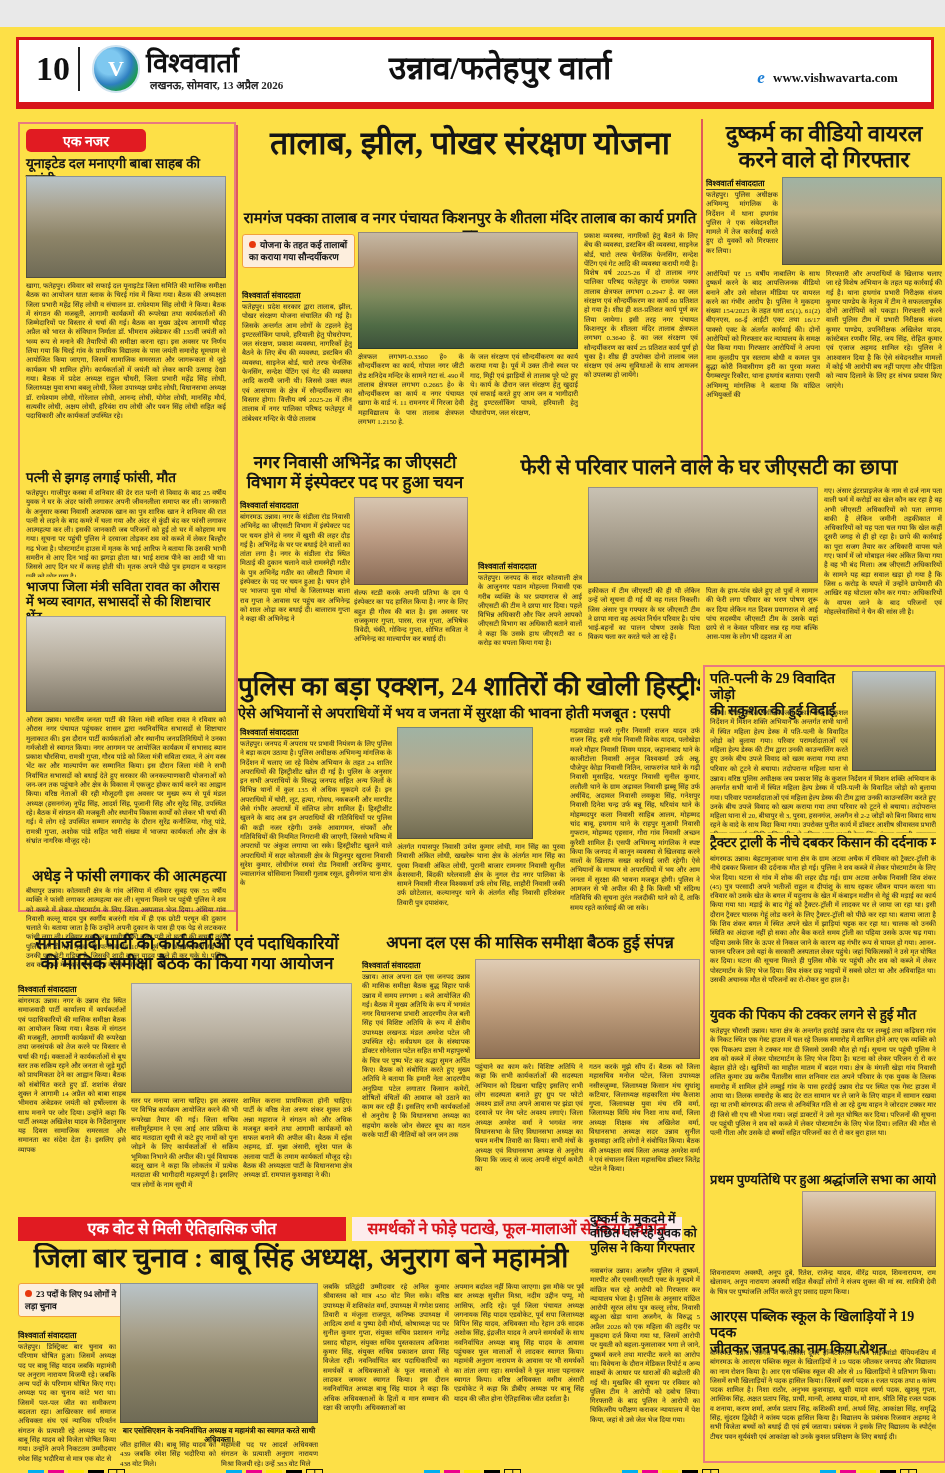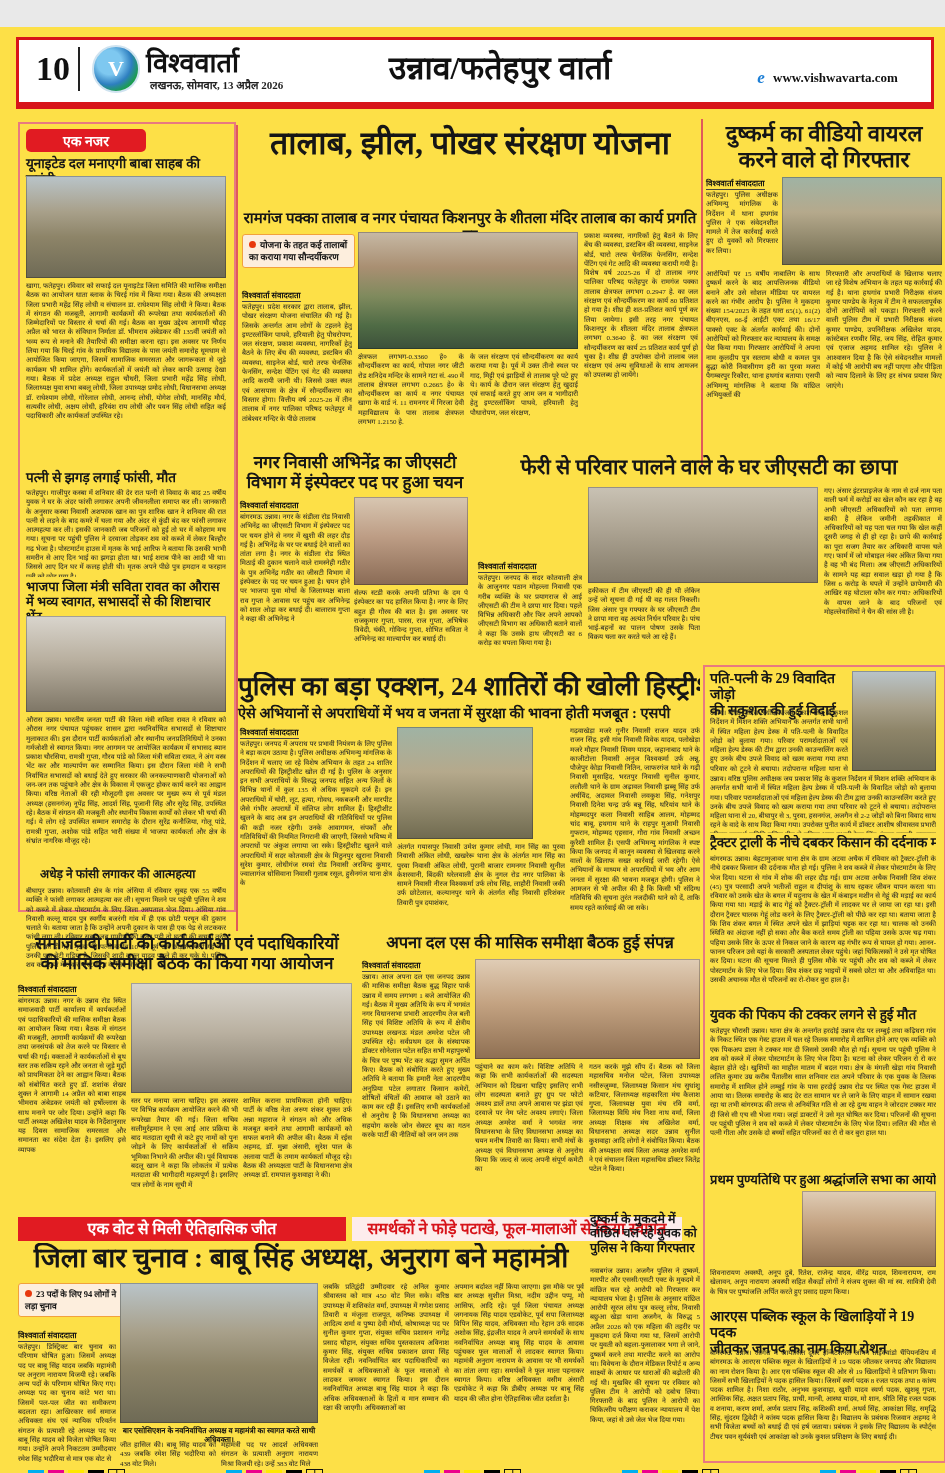--- a/index.html
+++ b/index.html
@@ -70,21 +70,21 @@
   <div class="abs redbox" style="left:18px;top:95px;width:214px;height:786px;">
     <div class="badge" style="position:absolute;left:6px;top:5px;width:120px;">एक नजर</div>
     <div class="h-l" style="position:absolute;left:6px;top:32px;width:200px;font-size:13.5px;">यूनाइटेड दल मनाएगी बाबा साहब की जयंती</div>
     <div class="abs ph ph-crowd" style="left:6px;top:52px;width:200px;height:102px;"></div>
     <div class="abs body" style="left:6px;top:158px;width:200px;height:186px;">खागा, फतेहपुर। रविवार को सफाई दल यूनाइटेड जिला समिति की मासिक समीक्षा बैठक का आयोजन धाता ब्लाक के चिरई गांव में किया गया। बैठक की अध्यक्षता जिला प्रभारी महेंद्र सिंह लोधी व संचालन डा. राधेश्याम सिंह लोधी ने किया। बैठक में संगठन की मजबूती, आगामी कार्यक्रमों की रूपरेखा तथा कार्यकर्ताओं की जिम्मेदारियों पर विस्तार से चर्चा की गई। बैठक का मुख्य उद्देश्य आगामी चौदह अप्रैल को भारत के संविधान निर्माता डॉ. भीमराव अंबेडकर की 135वीं जयंती को भव्य रूप से मनाने की तैयारियों की समीक्षा करना रहा। इस अवसर पर निर्णय लिया गया कि चिरई गांव के प्राथमिक विद्यालय के पास जयंती समारोह धूमधाम से आयोजित किया जाएगा, जिसमें सामाजिक समरसता और जागरूकता से जुड़े कार्यक्रम भी शामिल होंगे। कार्यकर्ताओं में जयंती को लेकर काफी उत्साह देखा गया। बैठक में प्रदेश अध्यक्ष राहुल चौधरी, जिला प्रभारी महेंद्र सिंह लोधी, जिलाध्यक्ष युवा सभा बबलू लोधी, जिला उपाध्यक्ष प्रमोद लोधी, विधानसभा अध्यक्ष डॉ. राधेश्याम लोधी, गोरेलाल लोधी, आनन्द लोधी, योगेश लोधी, मानसिंह मौर्य, सत्यवीर लोधी, अक्षय लोधी, हरिवंश राय लोधी और पवन सिंह लोधी सहित कई पदाधिकारी और कार्यकर्ता उपस्थित रहे।</div>
     <div class="h-l" style="position:absolute;left:6px;top:346px;width:200px;font-size:13.5px;">पत्नी से झगड़ लगाई फांसी, मौत</div>
     <div class="abs body" style="left:6px;top:365px;width:200px;height:88px;">फतेहपुर। गाजीपुर कस्बा में शनिवार की देर रात पत्नी से विवाद के बाद 25 वर्षीय युवक ने घर के अंदर फांसी लगाकर अपनी जीवनलीला समाप्त कर ली। जानकारी के अनुसार कस्बा निवासी अशफाक खान का पुत्र शारिक खान ने शनिवार की रात पत्नी से लड़ने के बाद कमरे में चला गया और अंदर से कुंडी बंद कर फांसी लगाकर आत्महत्या कर ली। इसकी जानकारी जब परिजनों को हुई तो घर में कोहराम मच गया। सूचना पर पहुंची पुलिस ने दरवाजा तोड़कर शव को कब्जे में लेकर बिल्हौर गढ़ भेजा है। पोस्टमार्टम हाउस में मृतक के भाई आरिफ ने बताया कि उसकी भाभी समरीन से आए दिन भाई का झगड़ा होता था। भाई शराब पीने का आदी भी था। जिससे आए दिन घर में कलह होती थी। मृतक अपने पीछे पुत्र हमदान व फरहान पुत्री को छोड़ गया है।</div>
     <div class="h-l" style="position:absolute;left:6px;top:456px;width:200px;font-size:13px;">भाजपा जिला मंत्री सविता रावत का औरास में भव्य स्वागत, सभासदों से की शिष्टाचार भेंट</div>
     <div class="abs ph ph-meet" style="left:6px;top:492px;width:200px;height:96px;"></div>
     <div class="abs body" style="left:6px;top:592px;width:200px;height:150px;">औरास उन्नाव। भारतीय जनता पार्टी की जिला मंत्री सविता रावत ने रविवार को औरास नगर पंचायत पहुंचकर शासन द्वारा नवनिर्वाचित सभासदों से शिष्टाचार मुलाकात की। इस दौरान पार्टी कार्यकर्ताओं और स्थानीय जनप्रतिनिधियों ने उनका गर्मजोशी से स्वागत किया। नगर आगमन पर आयोजित कार्यक्रम में सभासद ब्यान प्रकाश चौरसिया, रामश्री गुप्ता, गौरव पांडे को जिला मंत्री सविता रावत, ने अंग वस्त्र भेंट कर और माल्यार्पण कर सम्मानित किया। इस दौरान जिला मंत्री ने सभी निर्वाचित सभासदों को बधाई देते हुए सरकार की जनकल्याणकारी योजनाओं को जन-जन तक पहुंचाने और क्षेत्र के विकास में एकजुट होकर कार्य करने का आह्वान किया। वरिष्ठ नेताओं की रही मौजूदगी इस अवसर पर मुख्य रूप से पूर्व मंडल अध्यक्ष (हसनगंज) नूपेंद्र सिंह, आदर्श सिंह, पूजानी सिंह और सुरेंद्र सिंह, उपस्थित रहे। बैठक में संगठन की मजबूती और स्थानीय विकास कार्यों को लेकर भी चर्चा की गई। ये लोग रहे उपस्थित सम्मान समारोह के दौरान सुरेंद्र कनौजिया, गोलू पांडे, रामश्री गुप्ता, अशोक पांडे सहित भारी संख्या में भाजपा कार्यकर्ता और क्षेत्र के संभ्रांत नागरिक मौजूद रहे।</div>
-    <div class="h-l" style="position:absolute;left:20px;top:744px;width:200px;font-size:12px;">अधेड़ ने फांसी लगाकर की आत्महत्या</div>
+    <div class="h-l" style="position:absolute;left:12px;top:744px;width:200px;font-size:15px;">अधेड़ ने फांसी लगाकर की आत्महत्या</div>
     <div class="abs body" style="left:6px;top:763px;width:200px;height:98px;">बीघापुर उन्नाव। कोतवाली क्षेत्र के गांव अंसिया में रविवार सुबह एक 55 वर्षीय व्यक्ति ने फांसी लगाकर आत्महत्या कर ली। सूचना मिलने पर पहुंची पुलिस ने शव को कब्जे में लेकर पोस्टमार्टम के लिए जिला अस्पताल भेज दिया। अंसिया गांव निवासी कल्लू यादव पुत्र स्वर्गीय बजरंगी गांव में ही एक छोटी परचून की दुकान चलाते थे। बताया जाता है कि उन्होंने अपनी दुकान के पास ही एक पेड़ से लटककर फांसी लगा ली। रविवार सुबह जब ग्रामीणों की नजर पड़ी तो घटना की सूचना तुरंत पुलिस को दी गई। मृतक की पत्नी करीब 10 वर्ष पूर्व उसे छोड़कर चली गई थी। उनकी एक बेटी गुड़िया है, जिसकी शादी कल्लू यादव पहले ही कर चुके थे। पुलिस शव को कब्जे में लेकर पोस्टमार्टम के लिए भेजा है।</div>
   </div>
 
   <div class="abs vrule-red" style="left:236px;top:98px;height:806px;"></div>
   <div class="abs vrule-red" style="left:701px;top:92px;height:346px;"></div>
 
   <div class="abs h-xl" style="left:240px;top:98px;width:460px;font-size:32px;">
     <div>तालाब, झील, पोखर संरक्षण योजना</div>
   </div>
   <div class="abs h-l" style="left:240px;top:183px;width:460px;font-size:15px;text-align:center;">रामगंज पक्का तालाब व नगर पंचायत किशनपुर के शीतला मंदिर तालाब का कार्य प्रगति पर</div>
@@ -113,20 +113,21 @@
   <div class="abs byline" style="left:240px;top:472px;">विश्ववार्ता संवाददाता</div>
   <div class="abs body" style="left:240px;top:486px;width:110px;height:152px;">बांगरमऊ उन्नाव। नगर के संडीला रोड निवासी अभिनेंद्र का जीएसटी विभाग में इंस्पेक्टर पद पर चयन होने से नगर में खुशी की लहर दौड़ गई है। अभिनेंद्र के घर पर बधाई देने वालों का तांता लगा है। नगर के संडीला रोड स्थित मिठाई की दुकान चलाने वाले रामस्नेही गठीर के पुत्र अभिनेंद्र गठीर का जीसटी विभाग में इंस्पेक्टर के पद पर चयन हुआ है। चयन होने पर भाजपा युवा मोर्चा के जिलाध्यक्ष बाला राव गुप्ता ने आवास पर पहुंच कर अभिनेन्द्र को शाल ओढ़ा कर बधाई दी। बालाराव गुप्ता ने कहा की अभिनेन्द्र ने</div>
   <div class="abs ph ph-men" style="left:354px;top:470px;width:114px;height:88px;"></div>
   <div class="abs body" style="left:354px;top:562px;width:114px;height:76px;">सेल्फ स्टडी करके अपनी प्रतिभा के दम पे इंस्पेक्टर का पद हासिल किया है। नगर के लिए बहुत ही गौरव की बात है। इस अवसर पर राजकुमार गुप्ता, पारस, राज गुप्ता, अभिषेक त्रिवेदी, चंकी, गोविन्द गुप्ता, शोभित सविता ने अभिनेन्द्र का माल्यार्पण कर बधाई दी।</div>
 
   <div class="abs h-l" style="left:476px;top:428px;width:466px;font-size:21px;text-align:center;white-space:nowrap;overflow:hidden;">फेरी से परिवार पालने वाले के घर जीएसटी का छापा</div>
   <div class="abs byline" style="left:478px;top:533px;">विश्ववार्ता संवाददाता</div>
   <div class="abs body" style="left:478px;top:547px;width:104px;height:90px;">फतेहपुर। जनपद के सदर कोतवाली क्षेत्र के आजुनगर पठान मोहल्ला निवासी एक गरीब व्यक्ति के घर प्रयागराज से आई जीएसटी की टीम ने छापा मार दिया। पहले विभिन्न अधिकारी और फिर अपने आपको जीएसटी विभाग का अधिकारी बताने वालों ने कहा कि उसके हाथ जीएसटी का 6 करोड़ का घपला किया गया है।</div>
   <div class="abs ph ph-gate" style="left:588px;top:460px;width:230px;height:96px;"></div>
   <div class="abs body" style="left:588px;top:560px;width:112px;height:78px;">हकीकत में टीम जीएसटी की ही थी लेकिन उन्हें जो सूचना दी गई थी वह गलत निकली। जिस अंसार पुत्र गफ्फार के घर जीएसटी टीम ने छापा मारा वह अत्यंत निर्धन परिवार है। पांच भाई-बहनों का पालन पोषण उसके पिता विक्रय चला कर करते चले आ रहे हैं।</div>
+  <div class="abs body" style="left:706px;top:560px;width:112px;height:78px;">पिता के हाथ-पांव खेले हुए तो पुत्रों ने सामान की फेरी लगा परिवार का भरण पोषण शुरू कर दिया लेकिन गत दिवस प्रयागराज से आई पांच सदस्यीय जीएसटी टीम के उसके यहां छापे से न केवल परिवार सन्न रह गया बल्कि आस-पास के लोग भी दहशत में आ</div>
   <div class="abs body" style="left:824px;top:460px;width:118px;height:178px;">गए। अंसार इंटरप्राइजेज के नाम से दर्ज नाम पता वाली फर्म में करोड़ों का खेल कौन कर रहा है वह अभी जीएसटी अधिकारियों को पता लगाना बाकी है लेकिन जमीनी तहकीकात में अधिकारियों को यह पता चल गया कि खेल कहीं दूसरी जगह से ही हो रहा है। छापे की कार्रवाई का पूरा सजग तैयार कर अधिकारी वापस चले गए। फार्म में जो मोबाइल नंबर अंकित किया गया है वह भी बंद मिला। अब जीएसटी अधिकारियों के सामने यह बड़ा सवाल खड़ा हो गया है कि जिस 6 करोड़ के घपले में उन्होंने छापेमारी की आखिर वह घोटाला कौन कर गया? अधिकारियों के वापस जाने के बाद परिजनों एवं मोहल्लेवासियों ने चैन की सांस ली है।</div>
 
   <div class="abs h-xl" style="left:238px;top:645px;width:462px;font-size:26px;white-space:nowrap;overflow:hidden;">पुलिस का बड़ा एक्शन, 24 शातिरों की खोली हिस्ट्रीशीट</div>
   <div class="abs h-l" style="left:238px;top:678px;width:462px;font-size:14.5px;text-align:left;">ऐसे अभियानों से अपराधियों में भय व जनता में सुरक्षा की भावना होती मजबूत : एसपी</div>
   <div class="abs byline" style="left:240px;top:699px;">विश्ववार्ता संवाददाता</div>
   <div class="abs body" style="left:240px;top:713px;width:152px;height:192px;">फतेहपुर। जनपद में अपराध पर प्रभावी नियंत्रण के लिए पुलिस ने बड़ा कदम उठाया है। पुलिस अधीक्षक अभिमन्यु मांगलिक के निर्देशन में चलाए जा रहे विशेष अभियान के तहत 24 शातिर अपराधियों की हिस्ट्रीशीट खोल दी गई है। पुलिस के अनुसार इन सभी अपराधियों के विरुद्ध जनपद सहित अन्य जिलों के विभिन्न थानों में कुल 135 से अधिक मुकदमे दर्ज हैं। इन अपराधियों में चोरी, लूट, हत्या, गोवध, नकबजनी और मारपीट जैसे गंभीर अपराधों में संलिप्त लोग शामिल हैं। हिस्ट्रीशीट खुलने के बाद अब इन अपराधियों की गतिविधियों पर पुलिस की कड़ी नजर रहेगी। उनके आवागमन, संपर्कों और गतिविधियों की नियमित निगरानी की जाएगी, जिससे भविष्य में अपराधों पर अंकुश लगाया जा सके। हिस्ट्रीशीट खुलने वाले अपराधियों में सदर कोतवाली क्षेत्र के मिठुनपुर खुराना निवासी सुरेश कुमार, लोधीगंज रमवां रोड निवासी अरविन्द कुमार, ज्वालागंज धोसिवाना निवासी गुलाब रसूल, हुसैनगंज थाना क्षेत्र के</div>
   <div class="abs ph ph-cop" style="left:397px;top:700px;width:136px;height:112px;"></div>
   <div class="abs body" style="left:397px;top:816px;width:168px;height:89px;">अंतर्गत गयासपुर निवासी उमेश कुमार लोधी, मान सिंह का पुरवा निवासी अंकित लोधी, खखरेरू थाना क्षेत्र के अंतर्गत मान सिंह का पुरवा निवासी अंकित लोधी, पुरानी बाजार रामनगर निवासी सुनील केशरवानी, बिंदकी थरेलवाली क्षेत्र के नुगल रोड नगर पालिका के सामने निवासी नीरज विश्वकर्मा उर्फ लोध सिंह, लाहौरी निवासी जकी उर्फ छोटेलाल, कल्यानपुर थाने के अंतर्गत सौंह निवासी हरिशंकर तिवारी पुत्र दयाशंकर,</div>
   <div class="abs body" style="left:570px;top:700px;width:130px;height:205px;">गढ़वाखेड़ा मजरे गुनीर निवासी राजन यादव उर्फ राजन सिंह, इसी गांव निवासी विवेक यादव, पलोखेड़ा मजरे मौहार निवासी शिवम यादव, जहानाबाद थाने के काजीटोला निवासी अनुज विश्वकर्मा उर्फ अन्नू, पौजेपुर केोड़ा निवासी नितिन, जाफरगंज थाने के गढ़ी निवासी मुसाहिद, भरतपुर निवासी सुनील कुमार, ललौली थाने के ग्राम अढ़ावल निवासी झब्बू सिंह उर्फ अर्चविंद, अदावल निवासी लवकुश सिंह, गनेशपुर निवासी दिनेश चन्द्र उर्फ बन्नू सिंह, थरियांव थाने के मोहम्मदपुर कला निवासी साहिब आलम, मोहम्मद चांद बाबू, हथगाम थाने के राहपुर मुआमी निवासी गुफरान, मोहम्मद एहसान, गौरा गांव निवासी अच्छन कुरैशी शामिल हैं। एसपी अभिमन्यु मांगलिक ने स्पष्ट किया कि जनपद में कानून व्यवस्था से खिलवाड़ करने वालों के खिलाफ सख्त कार्रवाई जारी रहेगी। ऐसे अभियानों के माध्यम से अपराधियों में भय और आम जनता में सुरक्षा की भावना मजबूत होगी। पुलिस ने आमजन से भी अपील की है कि किसी भी संदिग्ध गतिविधि की सूचना तुरंत नजदीकी थाने को दें, ताकि समय रहते कार्रवाई की जा सके।</div>
 

